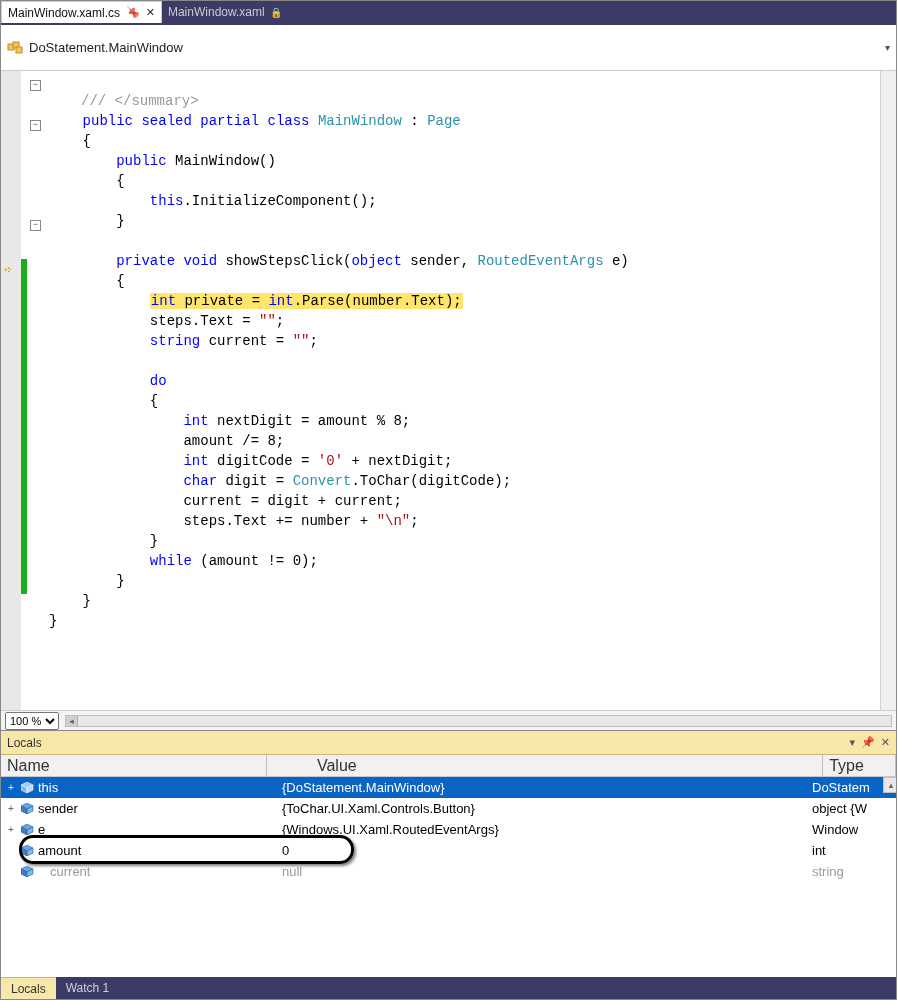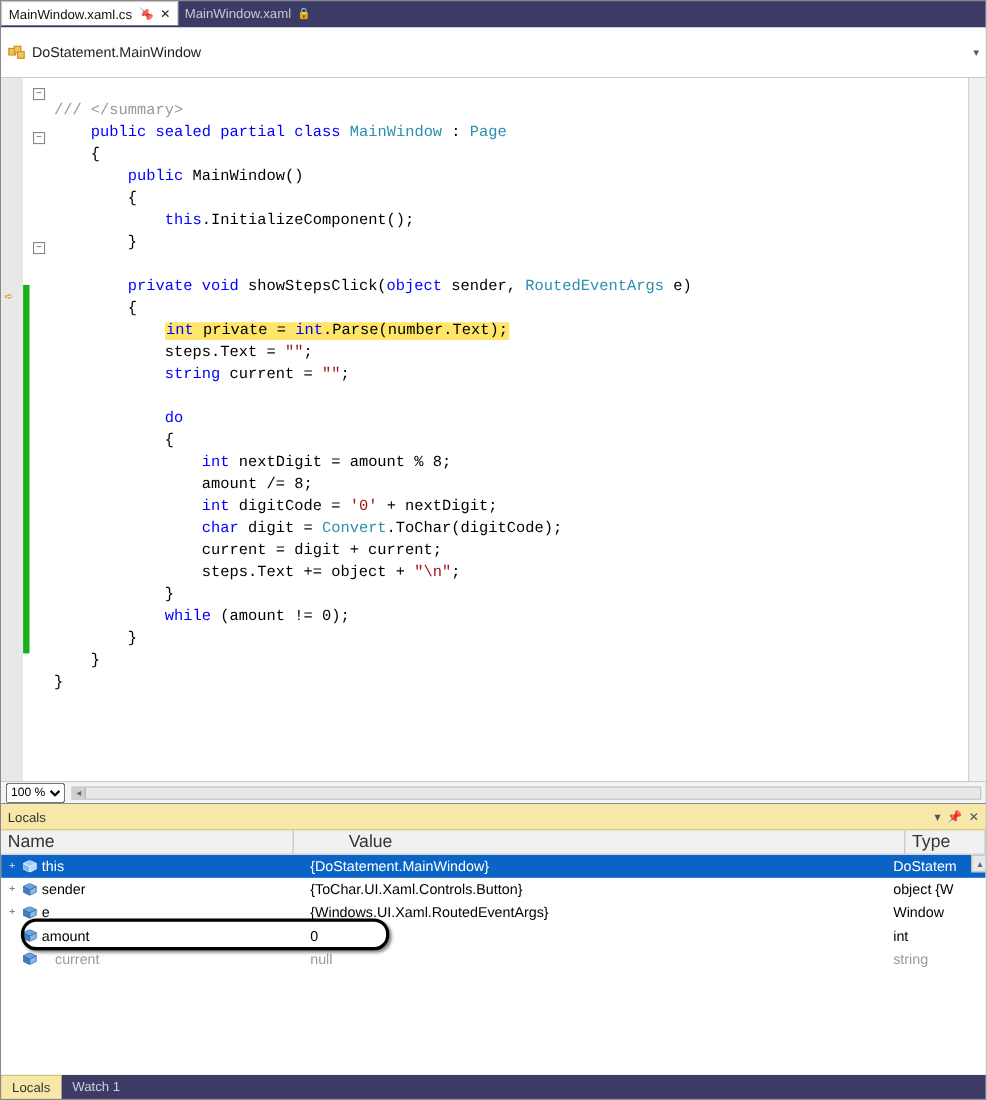--- a/index.html
+++ b/index.html
@@ -104,42 +104,42 @@
     </div>
     <div class="change-gutter">
       <div class="change-bar"></div>
     </div>
     <div class="fold-gutter">
       <div class="fold-box" style="top:9px;">−</div>
       <div class="fold-box" style="top:49px;">−</div>
       <div class="fold-box" style="top:149px;">−</div>
     </div>
     <div class="code">
-<div class="hi-line"></div><span class="dim" style="">/// &lt;/summary&gt;</span>
+<div class="hi-line"></div><span class="dim" style="margin-left:32px;">/// &lt;/summary&gt;</span>
     <span class="kw">public</span> <span class="kw">sealed</span> <span class="kw">partial</span> <span class="kw">class</span> <span class="typ">MainWindow</span><span> : </span><span class="typ">Page</span>
     {
         <span class="kw">public</span><span> MainWindow()</span>
         {
             <span class="kw">this</span><span>.InitializeComponent();</span>
         }
 
         <span class="kw">private</span> <span class="kw">void</span><span> showStepsClick(</span><span class="kw">object</span><span> sender, </span><span class="typ">RoutedEventArgs</span><span> e)</span>
         {
             <span class="hl"><span class="kw">int</span><span> private = </span><span class="kw">int</span><span>.Parse(number.Text);</span></span>
             <span>steps.Text = </span><span class="str">""</span><span>;</span>
             <span class="kw">string</span><span> current = </span><span class="str">""</span><span>;</span>
 
             <span class="kw">do</span>
             {
                 <span class="kw">int</span><span> nextDigit = amount % 8;</span>
                 <span>amount /= 8;</span>
                 <span class="kw">int</span><span> digitCode = </span><span class="str">'0'</span><span> + nextDigit;</span>
                 <span class="kw">char</span><span> digit = </span><span class="typ">Convert</span><span>.ToChar(digitCode);</span>
                 <span>current = digit + current;</span>
-                <span>steps.Text += object + </span><span class="str">"\n"</span><span>;</span>
+                <span>steps.Text += number + </span><span class="str">"\n"</span><span>;</span>
             }
             <span class="kw">while</span><span> (amount != 0);</span>
         }
     }
 }</div>
     <div class="vscroll"></div>
   </div>
 
   <div class="zoombar">
     <select><option>100 %</option></select>

